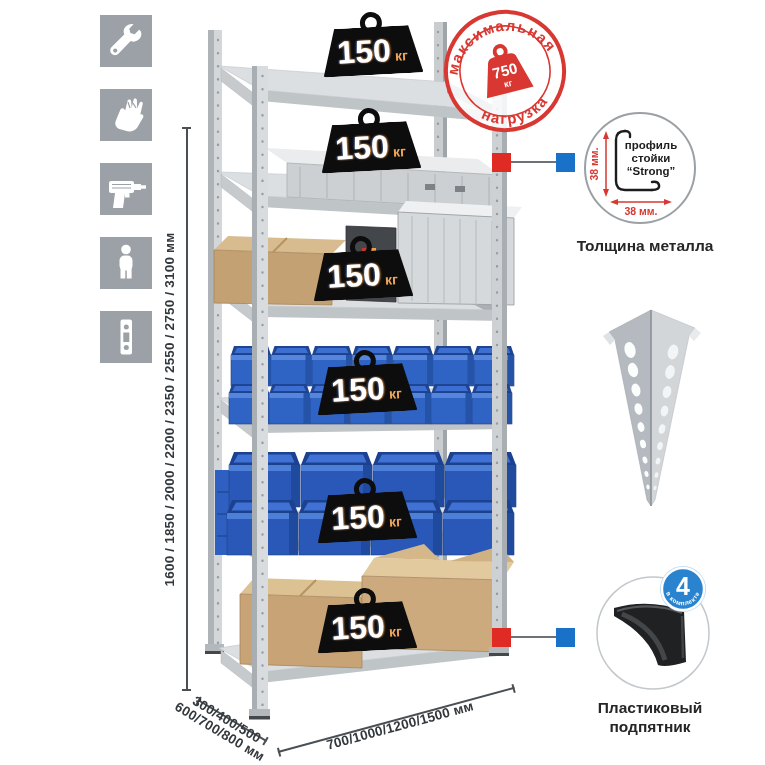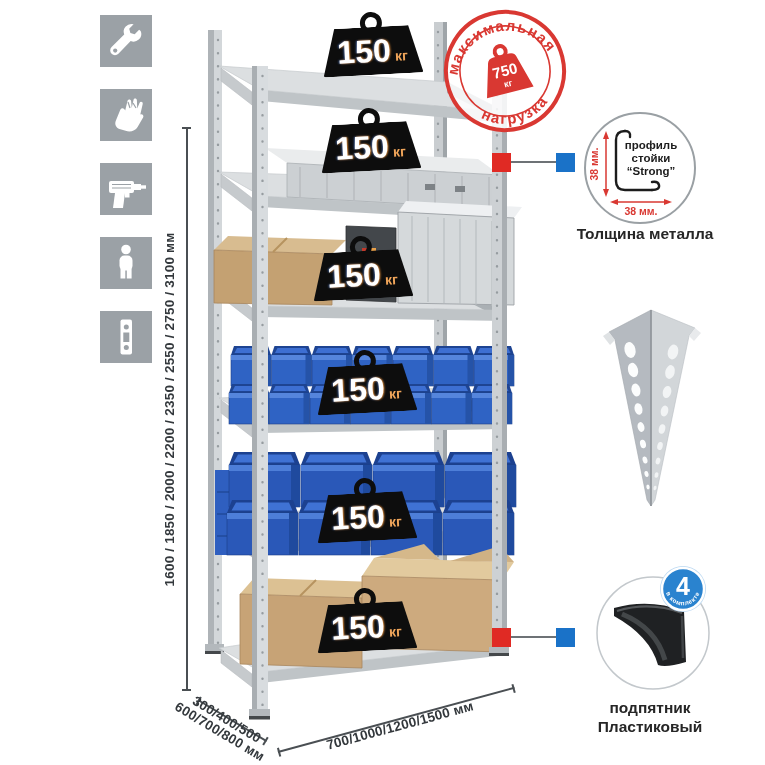--- a/index.html
+++ b/index.html
@@ -328,21 +328,21 @@
     <g>
       <line x1="34" y1="91" x2="82" y2="91" stroke="#d93832" stroke-width="1.5"></line>
       <polygon points="27,91 35,88 35,94" fill="#d93832"></polygon>
       <polygon points="89,91 81,88 81,94" fill="#d93832"></polygon>
       <text x="58" y="104" text-anchor="middle" font-size="10.5" font-weight="700" fill="#d93832">38 мм.</text>
     </g>
     <text x="68" y="38" text-anchor="middle" font-size="11.5" font-weight="600" fill="#1c1c1c">профиль</text>
     <text x="68" y="51" text-anchor="middle" font-size="11.5" font-weight="600" fill="#1c1c1c">стойки</text>
     <text x="68" y="64" text-anchor="middle" font-size="11.5" font-weight="600" fill="#1c1c1c">“Strong”</text>
   </svg>
-  <div class="caption" style="left:570px;top:224px;width:150px">
+  <div class="caption" style="left:570px;top:236px;width:150px">
     <span style="display:block">Толщина металла</span>
   </div>
 
   <svg class="abs" style="left:593px;top:300px" width="115" height="225" viewBox="0 0 115 225">
     <polygon points="58,10 102,28 96,36 62,200 58,206" fill="#d2d6d9" stroke="#b9bec2" stroke-width="0.6"></polygon>
     <polygon points="58,10 16,32 22,40 54,200 58,206" fill="#b5bac0" stroke="#a2a8ad" stroke-width="0.6"></polygon>
     <polygon points="16,32 10,36 17,45 22,40" fill="#dfe2e4"></polygon>
     <polygon points="102,28 108,33 101,41 96,36" fill="#e8eaec"></polygon>
     <line x1="58" y1="10" x2="58" y2="206" stroke="#8d9297" stroke-width="1.5"></line>
     <g fill="#fcfdfd">
@@ -379,22 +379,22 @@
   <svg class="abs" style="left:658px;top:564px" width="50" height="50" viewBox="0 0 50 50">
     <circle cx="25" cy="25" r="23" fill="#bcd9f2"></circle>
     <circle cx="25" cy="25" r="21" fill="#2a83cf" stroke="#fff" stroke-width="2.4"></circle>
     <text x="25" y="31" text-anchor="middle" font-size="25" font-weight="700" fill="#fff">4</text>
     <path id="badgeArc" d="M 8 28 A 17.5 17.5 0 0 0 42 28" fill="none"></path>
     <text font-size="6.3" font-weight="700" fill="#fff" letter-spacing="0.6">
       <textPath href="#badgeArc" startOffset="50%" text-anchor="middle">в комплекте</textPath>
     </text>
   </svg>
   <div class="caption" style="left:575px;top:698px;width:150px">
+    <span style="display:block">Пластиковый</span>
     <span style="display:block">подпятник</span>
-    <span style="display:block">Пластиковый</span>
   </div>
 
   <div class="dim-line" style="left:278px;top:751px;width:245px;transform:rotate(-15.2deg)"></div>
   <div class="dim-label" style="left:270px;top:718px;width:260px;text-align:center;transform:rotate(-15.2deg)">700/1000/1200/1500 мм</div>
 
   <div class="dim-line" style="left:198px;top:699px;width:80px;transform:rotate(31deg)"></div>
   <div class="dim-label" style="left:158px;top:712px;width:130px;text-align:center;line-height:14px;transform:rotate(31deg)">
     <span style="display:block">300/400/500</span>
     <span style="display:block">600/700/800 мм</span>
   </div>

